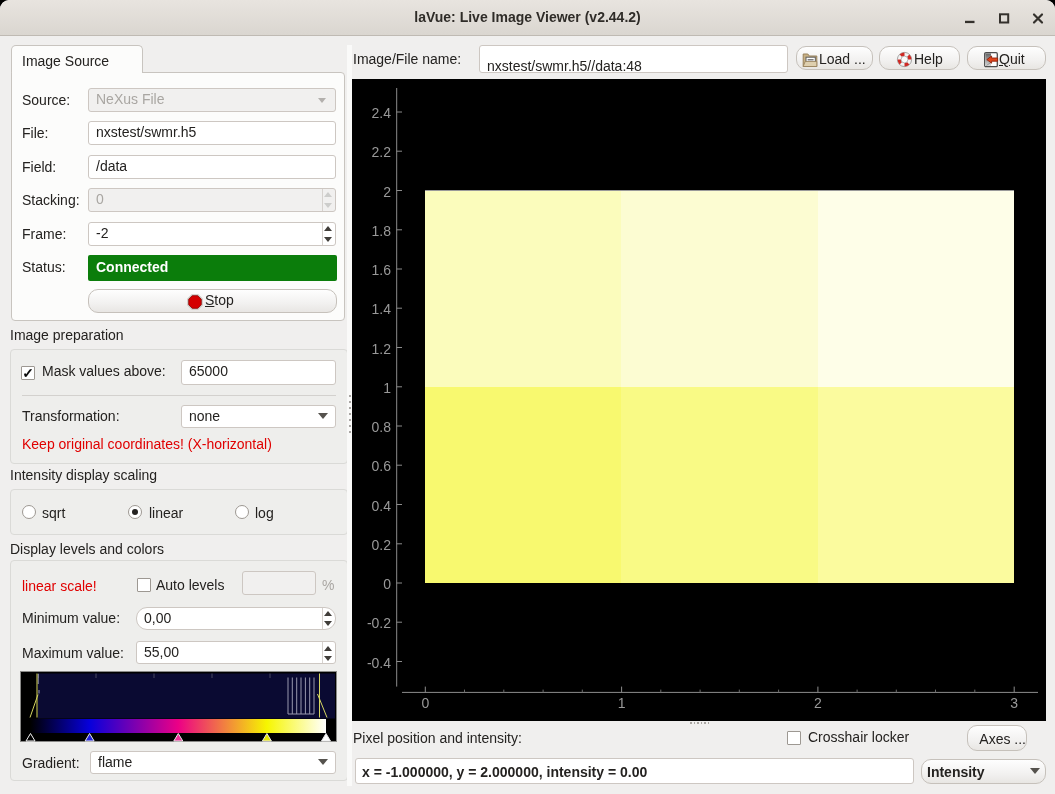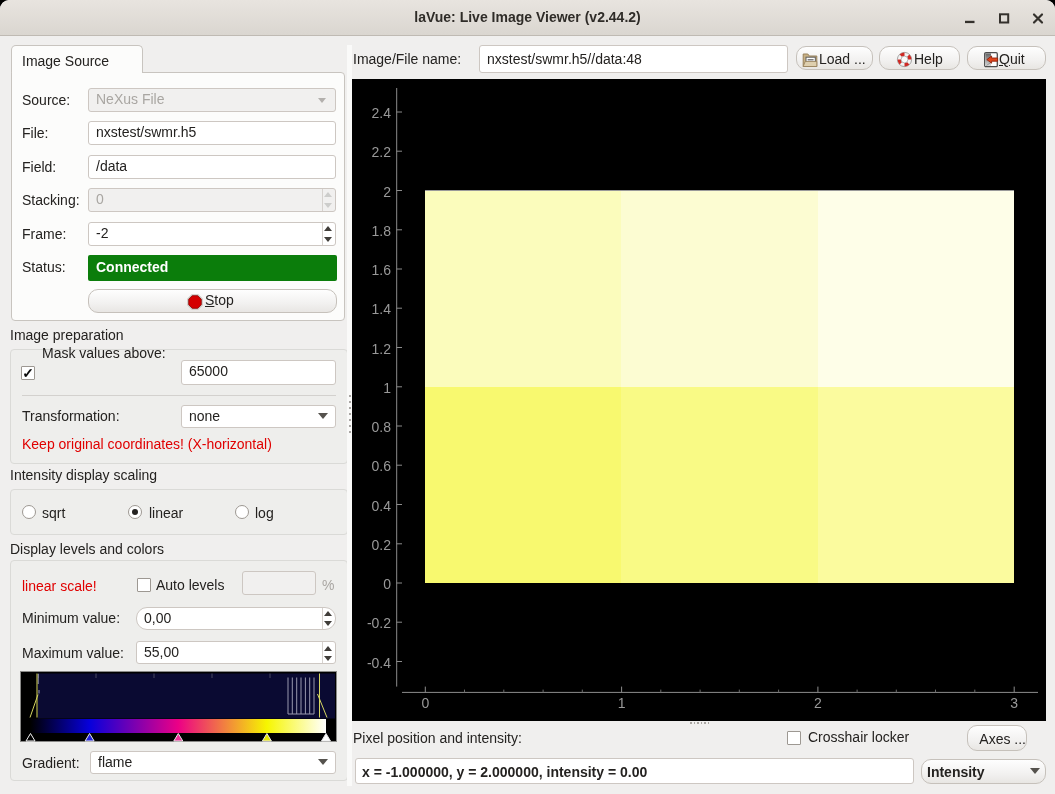--- a/index.html
+++ b/index.html
@@ -94,21 +94,21 @@
     <svg width="16" height="16" style="position:absolute;left:98px;top:4px;" viewBox="0 0 16 16">
       <polygon points="5,1 11,1 15,5 15,11 11,15 5,15 1,11 1,5" fill="#d50000" stroke="#c9c5c0" stroke-width="1.6"></polygon>
       <polygon points="5.3,1.7 10.7,1.7 14.3,5.3 14.3,10.7 10.7,14.3 5.3,14.3 1.7,10.7 1.7,5.3" fill="none" stroke="#8e0000" stroke-width="0.8"></polygon>
     </svg>
     <span style="position:absolute;left:116px;top:2px;"><u>S</u>top</span>
   </div>
 
   <div class="lbl" style="left:10px; top:327px;">Image preparation</div>
   <div class="gbox" style="left:10px; top:349px; width:338px; height:115px;"></div>
   <div class="cb" style="left:21px; top:366px;">✓</div>
-  <div class="lbl" style="left:42px; top:345px;">Mask values above:</div>
+  <div class="lbl" style="left:42px; top:363px;">Mask values above:</div>
   <div class="input" style="left:181px; top:360px; width:155px; height:25px;">65000</div>
   <div class="sep" style="left:22px; top:395px; width:314px;"></div>
   <div class="lbl" style="left:22px; top:408px;">Transformation:</div>
   <div class="input" style="left:181px; top:405px; width:155px; height:23px;">none</div>
   <div class="selarrow" style="left:318px; top:413px;"></div>
   <div class="lbl red" style="left:22px; top:436px;">Keep original coordinates! (X-horizontal)</div>
 
   <div class="lbl" style="left:10px; top:467px;">Intensity display scaling</div>
   <div class="gbox" style="left:10px; top:489px; width:338px; height:46px;"></div>
   <div class="radio" style="left:22px; top:505px;"></div>
@@ -178,21 +178,21 @@
   </svg>
   <div class="lbl" style="left:22px; top:755px;">Gradient:</div>
   <div class="input" style="left:90px; top:751px; width:246px; height:23px;">flame</div>
   <div class="selarrow" style="left:318px; top:759px;"></div>
 
   <div style="position:absolute; left:346.5px; top:45px; width:5.5px; height:741px; background:#fafaf9;"></div>
   <div style="position:absolute; left:349px; top:395px; width:2px; height:42px;
     background:repeating-linear-gradient(#a8a5a2 0 2px, transparent 2px 6px);"></div>
 
   <div class="lbl" style="left:353px; top:51px;">Image/File name:</div>
-  <div class="input" style="left:479px; top:45px; width:309px; height:28px; padding-top:5px;">nxstest/swmr.h5//data:48</div>
+  <div class="input" style="left:479px; top:45px; width:309px; height:28px; padding-top:12px;">nxstest/swmr.h5//data:48</div>
 
   <div class="btn" style="left:796px; top:46px; width:77px; height:24px;">
     <svg width="16" height="16" style="position:absolute;left:5px;top:4px;" viewBox="0 0 16 16">
       <path d="M1.2 3 h4.6 l1.5 2 H14.8 v10.5 H1.2 z" fill="#c8b185" stroke="#97805a" stroke-width="1"></path>
       <rect x="4" y="6.2" width="9.3" height="5.2" fill="#fdfdfd" stroke="#5e5e5e" stroke-width="1"></rect>
       <rect x="5.6" y="8.2" width="6" height="1.2" fill="#5e5e5e"></rect>
       <path d="M1.2 15.5 L3.2 10.5 H14.8 V15.5 Z" fill="#decfae" stroke="#97805a" stroke-width="0.8"></path>
     </svg>
     <span style="position:absolute;left:22px;top:4px;">Load ...</span>
   </div>

